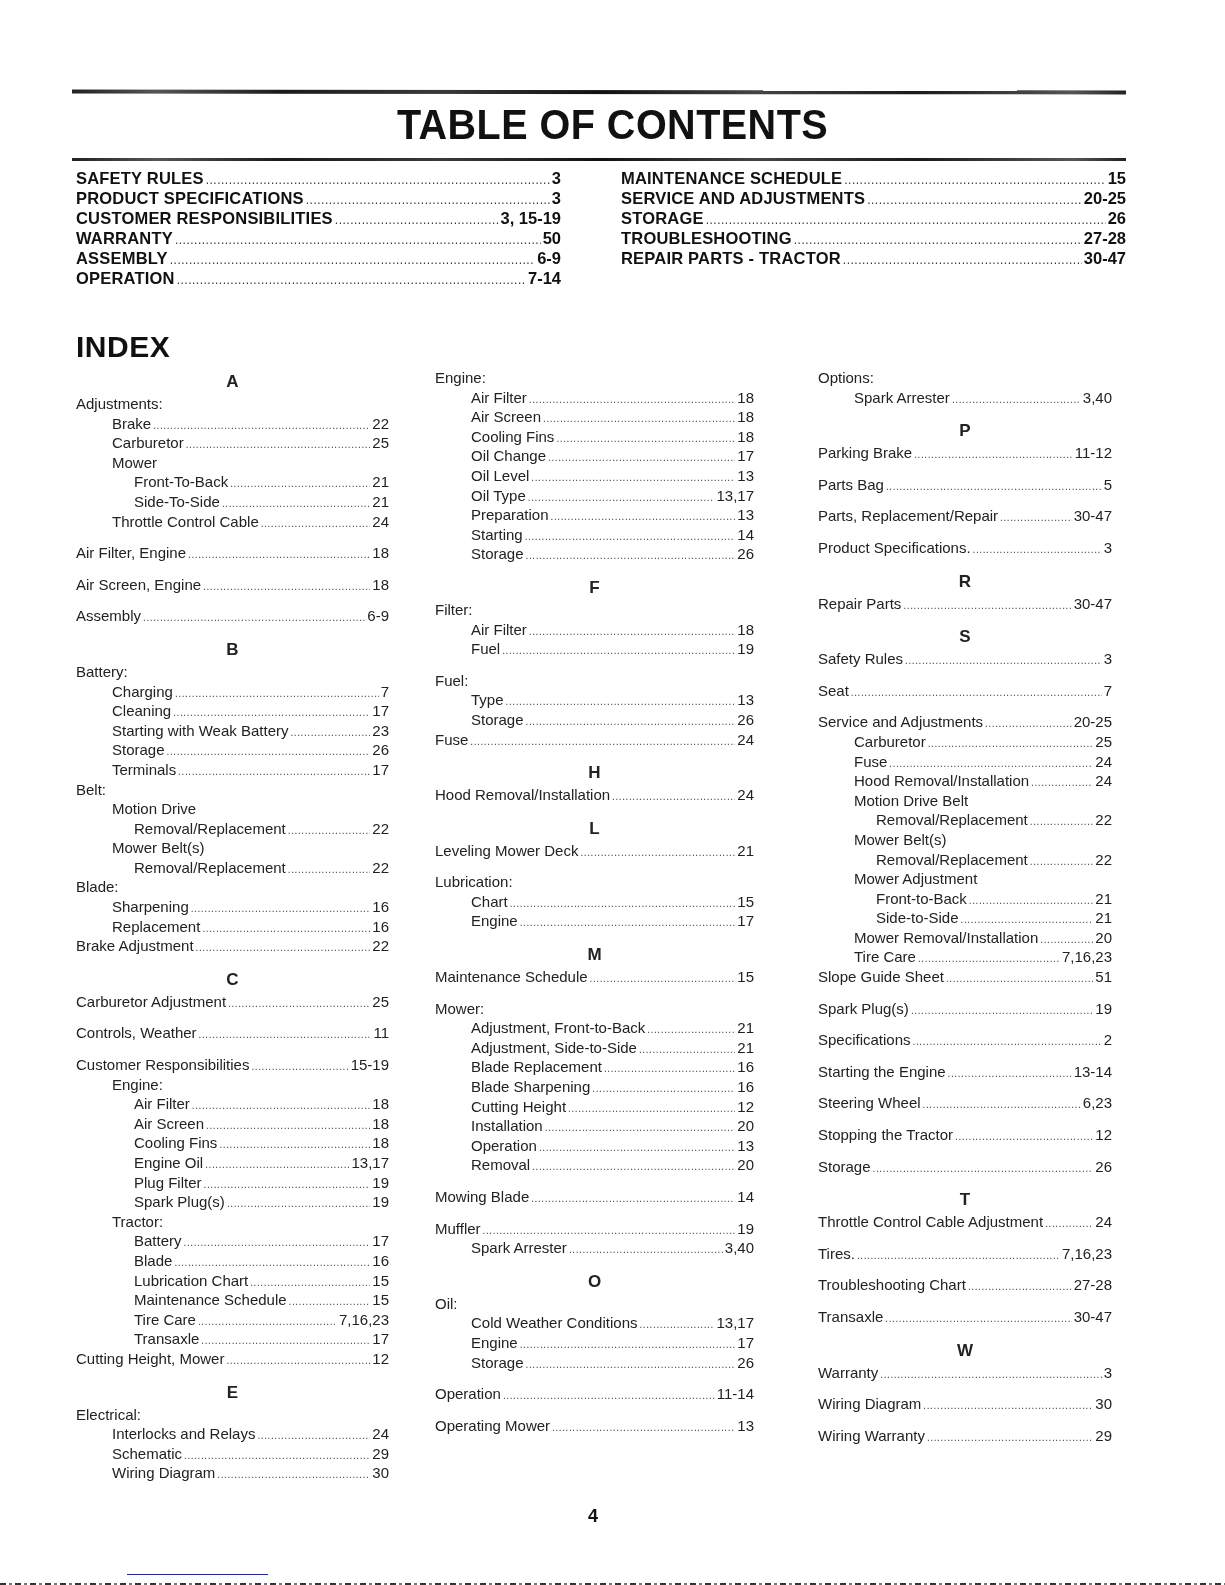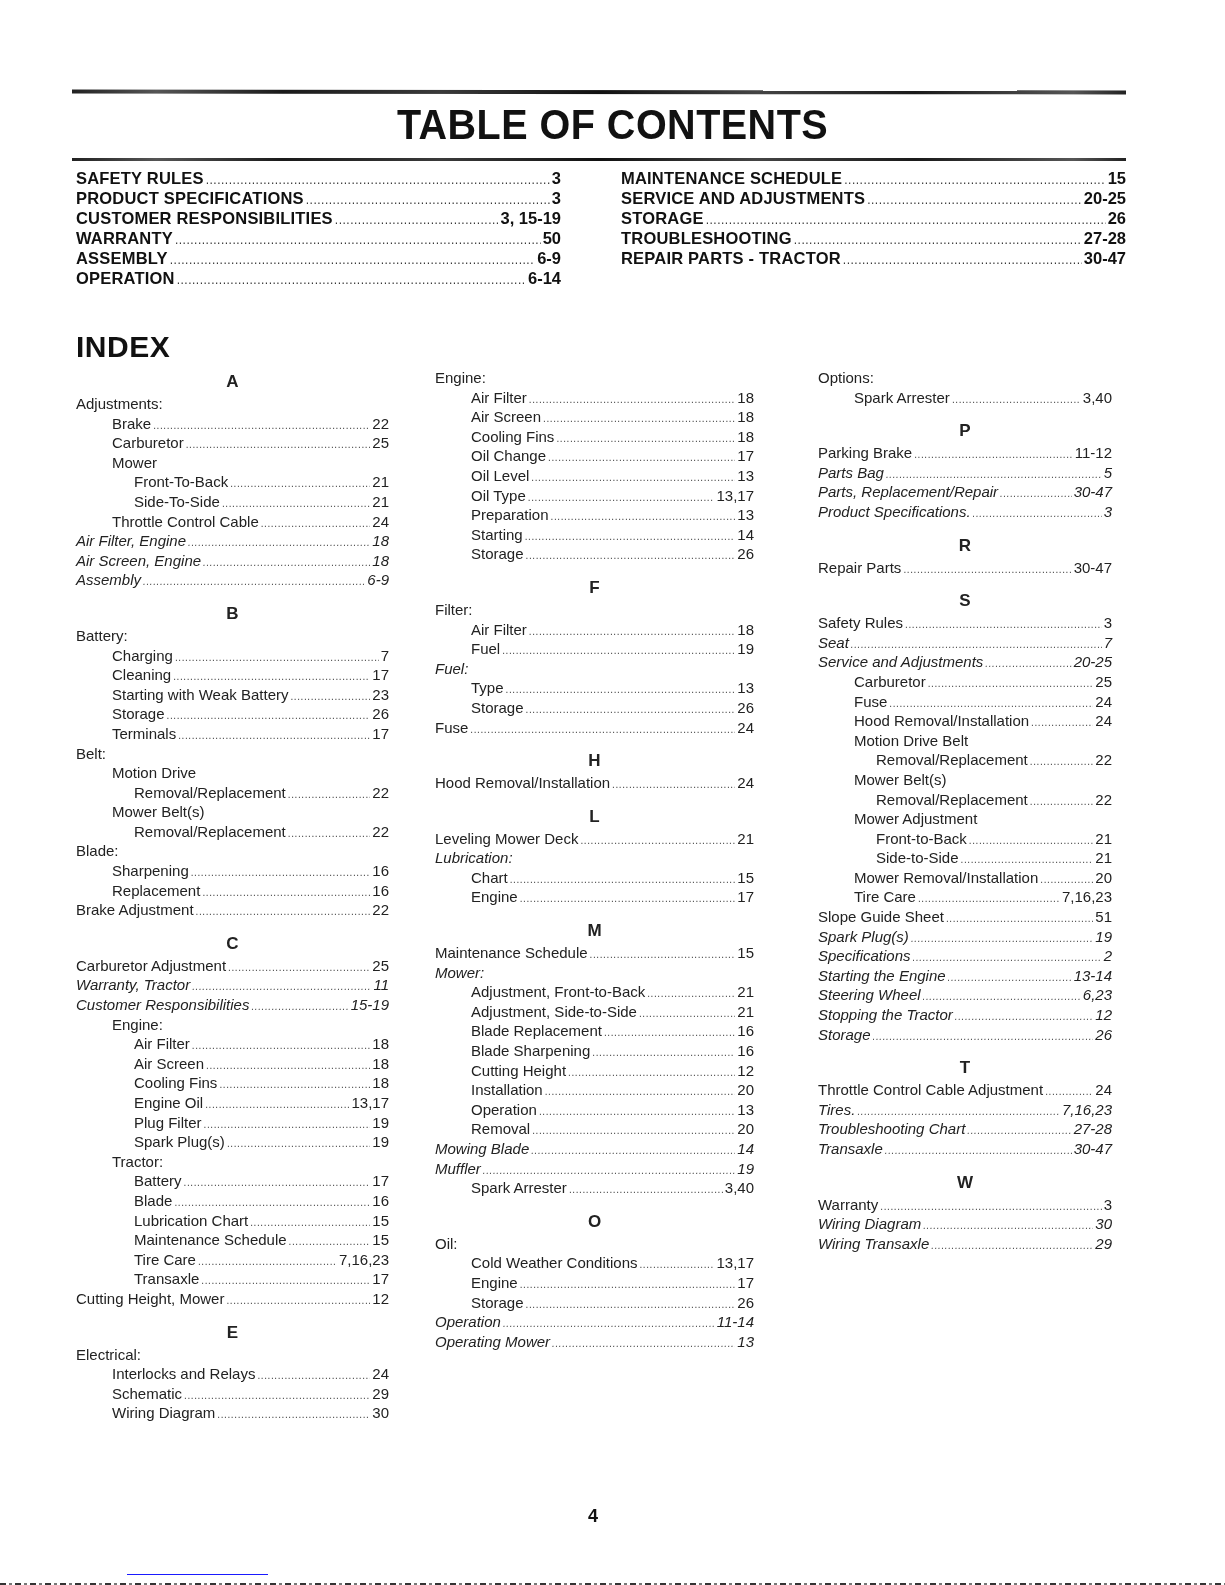--- a/index.html
+++ b/index.html
@@ -45,21 +45,21 @@
   .idx-col.c2 { left: 435px; top: 368px; width: 319px; }
   .idx-col.c3 { left: 818px; top: 368px; width: 294px; }
   .letter {
     text-align: center; font-weight: bold; font-size: 17px; color: #222;
     height: 24px; line-height: 24px;
   }
   .idx-row {
     display: flex; align-items: baseline; font-size: 15px; color: #222;
     white-space: nowrap; height: 19.6px; line-height: 19.6px;
   }
-  .idx-row.gap { margin-top: 0; font-style: italic; }
+  .idx-row.gap { margin-top: 12px; }
   .idx-row.l1 { padding-left: 36px; }
   .idx-row.l2 { padding-left: 58px; text-align: right; }
   .idx-row .dots {
     flex: 1; overflow: hidden; margin: 0 2px; white-space: nowrap;
     font-size: 10px; color: #444; letter-spacing: 0.6px;
   }
   .idx-row .dots::before {
     content: "............................................................................................................................................................................";
   }
   .spacer { height: 12px; }
@@ -104,21 +104,21 @@
       <span class="page">50</span>
     </div>
     <div class="toc-row">
       <span class="label">ASSEMBLY</span>
       <span class="dots"></span>
       <span class="page">6-9</span>
     </div>
     <div class="toc-row">
       <span class="label">OPERATION</span>
       <span class="dots"></span>
-      <span class="page">6-14</span>
+      <span class="page">7-14</span>
     </div>
   </div>
 <div class="toc-col right" id="toc-right">
     <div class="toc-row">
       <span class="label">MAINTENANCE SCHEDULE</span>
       <span class="dots"></span>
       <span class="page">15</span>
     </div>
     <div class="toc-row">
       <span class="label">SERVICE AND ADJUSTMENTS</span>
@@ -260,21 +260,21 @@
       <span class="page">22</span>
     </div>
     <div class="spacer"></div>
     <div class="letter">C</div>
     <div class="idx-row">
       <span class="label">Carburetor Adjustment</span>
       <span class="dots"></span>
       <span class="page">25</span>
     </div>
     <div class="idx-row gap">
-      <span class="label">Warranty, Tractor</span>
+      <span class="label">Controls, Weather</span>
       <span class="dots"></span>
       <span class="page">11</span>
     </div>
     <div class="idx-row gap">
       <span class="label">Customer Responsibilities</span>
       <span class="dots"></span>
       <span class="page">15-19</span>
     </div>
     <div class="idx-row l1">
       <span class="label">Engine:</span>
@@ -745,21 +745,21 @@
       <span class="label">Warranty</span>
       <span class="dots"></span>
       <span class="page">3</span>
     </div>
     <div class="idx-row gap">
       <span class="label">Wiring Diagram</span>
       <span class="dots"></span>
       <span class="page">30</span>
     </div>
     <div class="idx-row gap">
-      <span class="label">Wiring Transaxle</span>
+      <span class="label">Wiring Warranty</span>
       <span class="dots"></span>
       <span class="page">29</span>
     </div>
   </div>
 
 <div class="page-number">4</div>
 <div class="footer-link"></div>
 <div class="footer-border"></div>
 
 </body></html>

